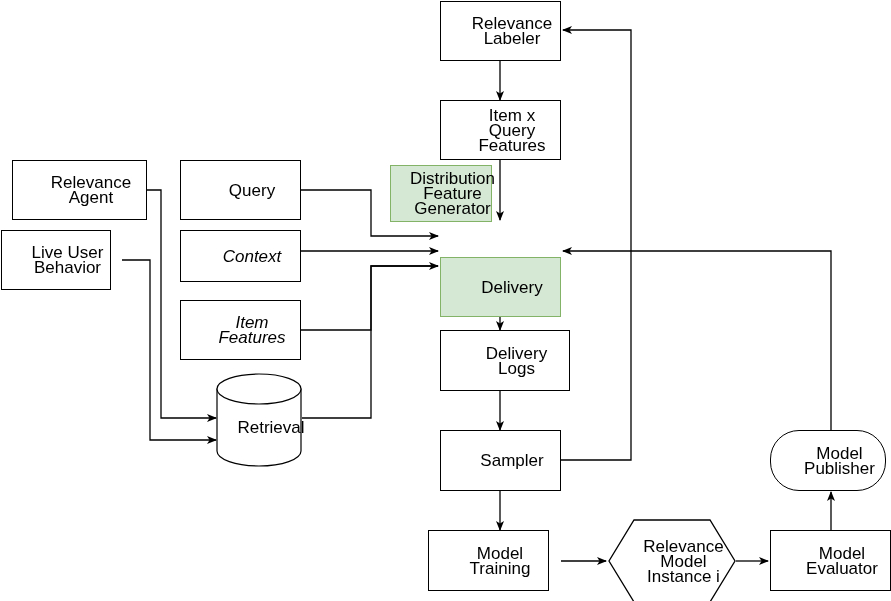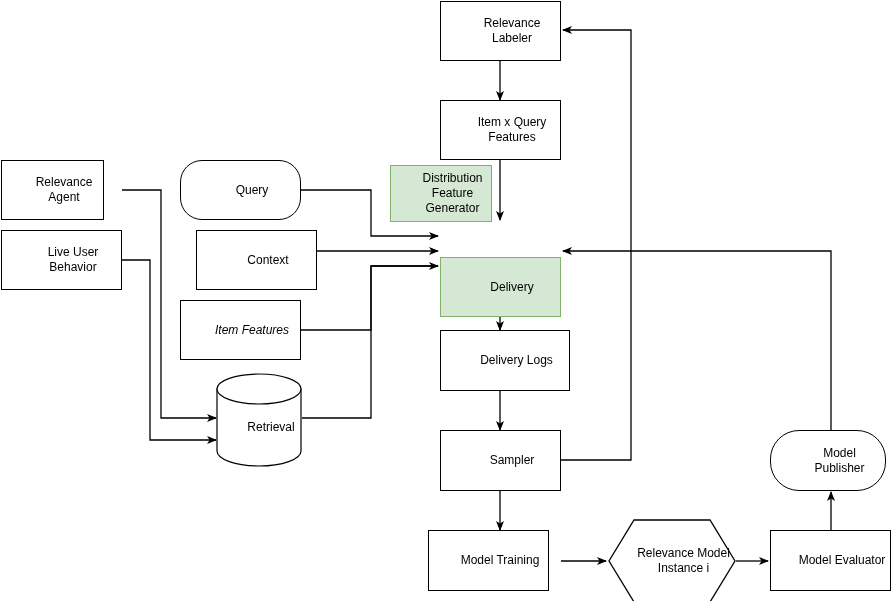--- a/index.html
+++ b/index.html
@@ -24,21 +24,21 @@
     width: 891px;
     height: 601px;
   }
   .node {
     position: absolute;
     box-sizing: border-box;
     display: flex;
     align-items: center;
     justify-content: center;
     text-align: center;
-    font-size: 12px;
+    font-size: 17px;
     line-height: 15px;
     color: #000000;
     z-index: 2;
     padding-left: 23px;
   }
   .node-rect {
     border: 1px solid #000000;
     background: #ffffff;
   }
   .node-green {
@@ -156,33 +156,33 @@
   </div>
 
   <div class="node node-rect" style="left:770px; top:530px; width:121px; height:61px;">
     <span class="node-label">Model Evaluator</span>
   </div>
 
   <div class="node node-rect" style="left:770px; top:430px; width:116px; height:61px;border-radius:29px;">
     <span class="node-label">Model Publisher</span>
   </div>
 
-  <div class="node node-rect" style="left:1px; top:160px; width:103px; height:60px;">
+  <div class="node node-rect" style="left:12px; top:160px; width:135px; height:60px;">
     <span class="node-label">Relevance Agent</span>
   </div>
 
-  <div class="node node-rect" style="left:1px; top:230px; width:121px; height:60px;">
+  <div class="node node-rect" style="left:1px; top:230px; width:110px; height:60px;">
     <span class="node-label">Live User Behavior</span>
   </div>
 
-  <div class="node node-rect" style="left:180px; top:160px; width:121px; height:60px;border-radius:22px;">
+  <div class="node node-rect" style="left:180px; top:160px; width:121px; height:60px;">
     <span class="node-label">Query</span>
   </div>
 
-  <div class="node node-rect" style="left:196px; top:230px; width:121px; height:60px;">
+  <div class="node node-rect" style="left:180px; top:230px; width:121px; height:52px;font-style:italic;">
     <span class="node-label">Context</span>
   </div>
 
   <div class="node node-rect" style="left:180px; top:300px; width:121px; height:60px;font-style:italic;">
     <span class="node-label">Item Features</span>
   </div>
 
   <div class="node node-cylinder" style="left:216px; top:373px; width:87px; height:94px;">
     <svg class="cyl-svg" width="87" height="94" viewBox="0 0 87 94" xmlns="http://www.w3.org/2000/svg">
       <path d="M1,16 L1,78 A42,15 0 0 0 85,78 L85,16 Z" fill="#ffffff" stroke="#000000" stroke-width="1.2"></path>

